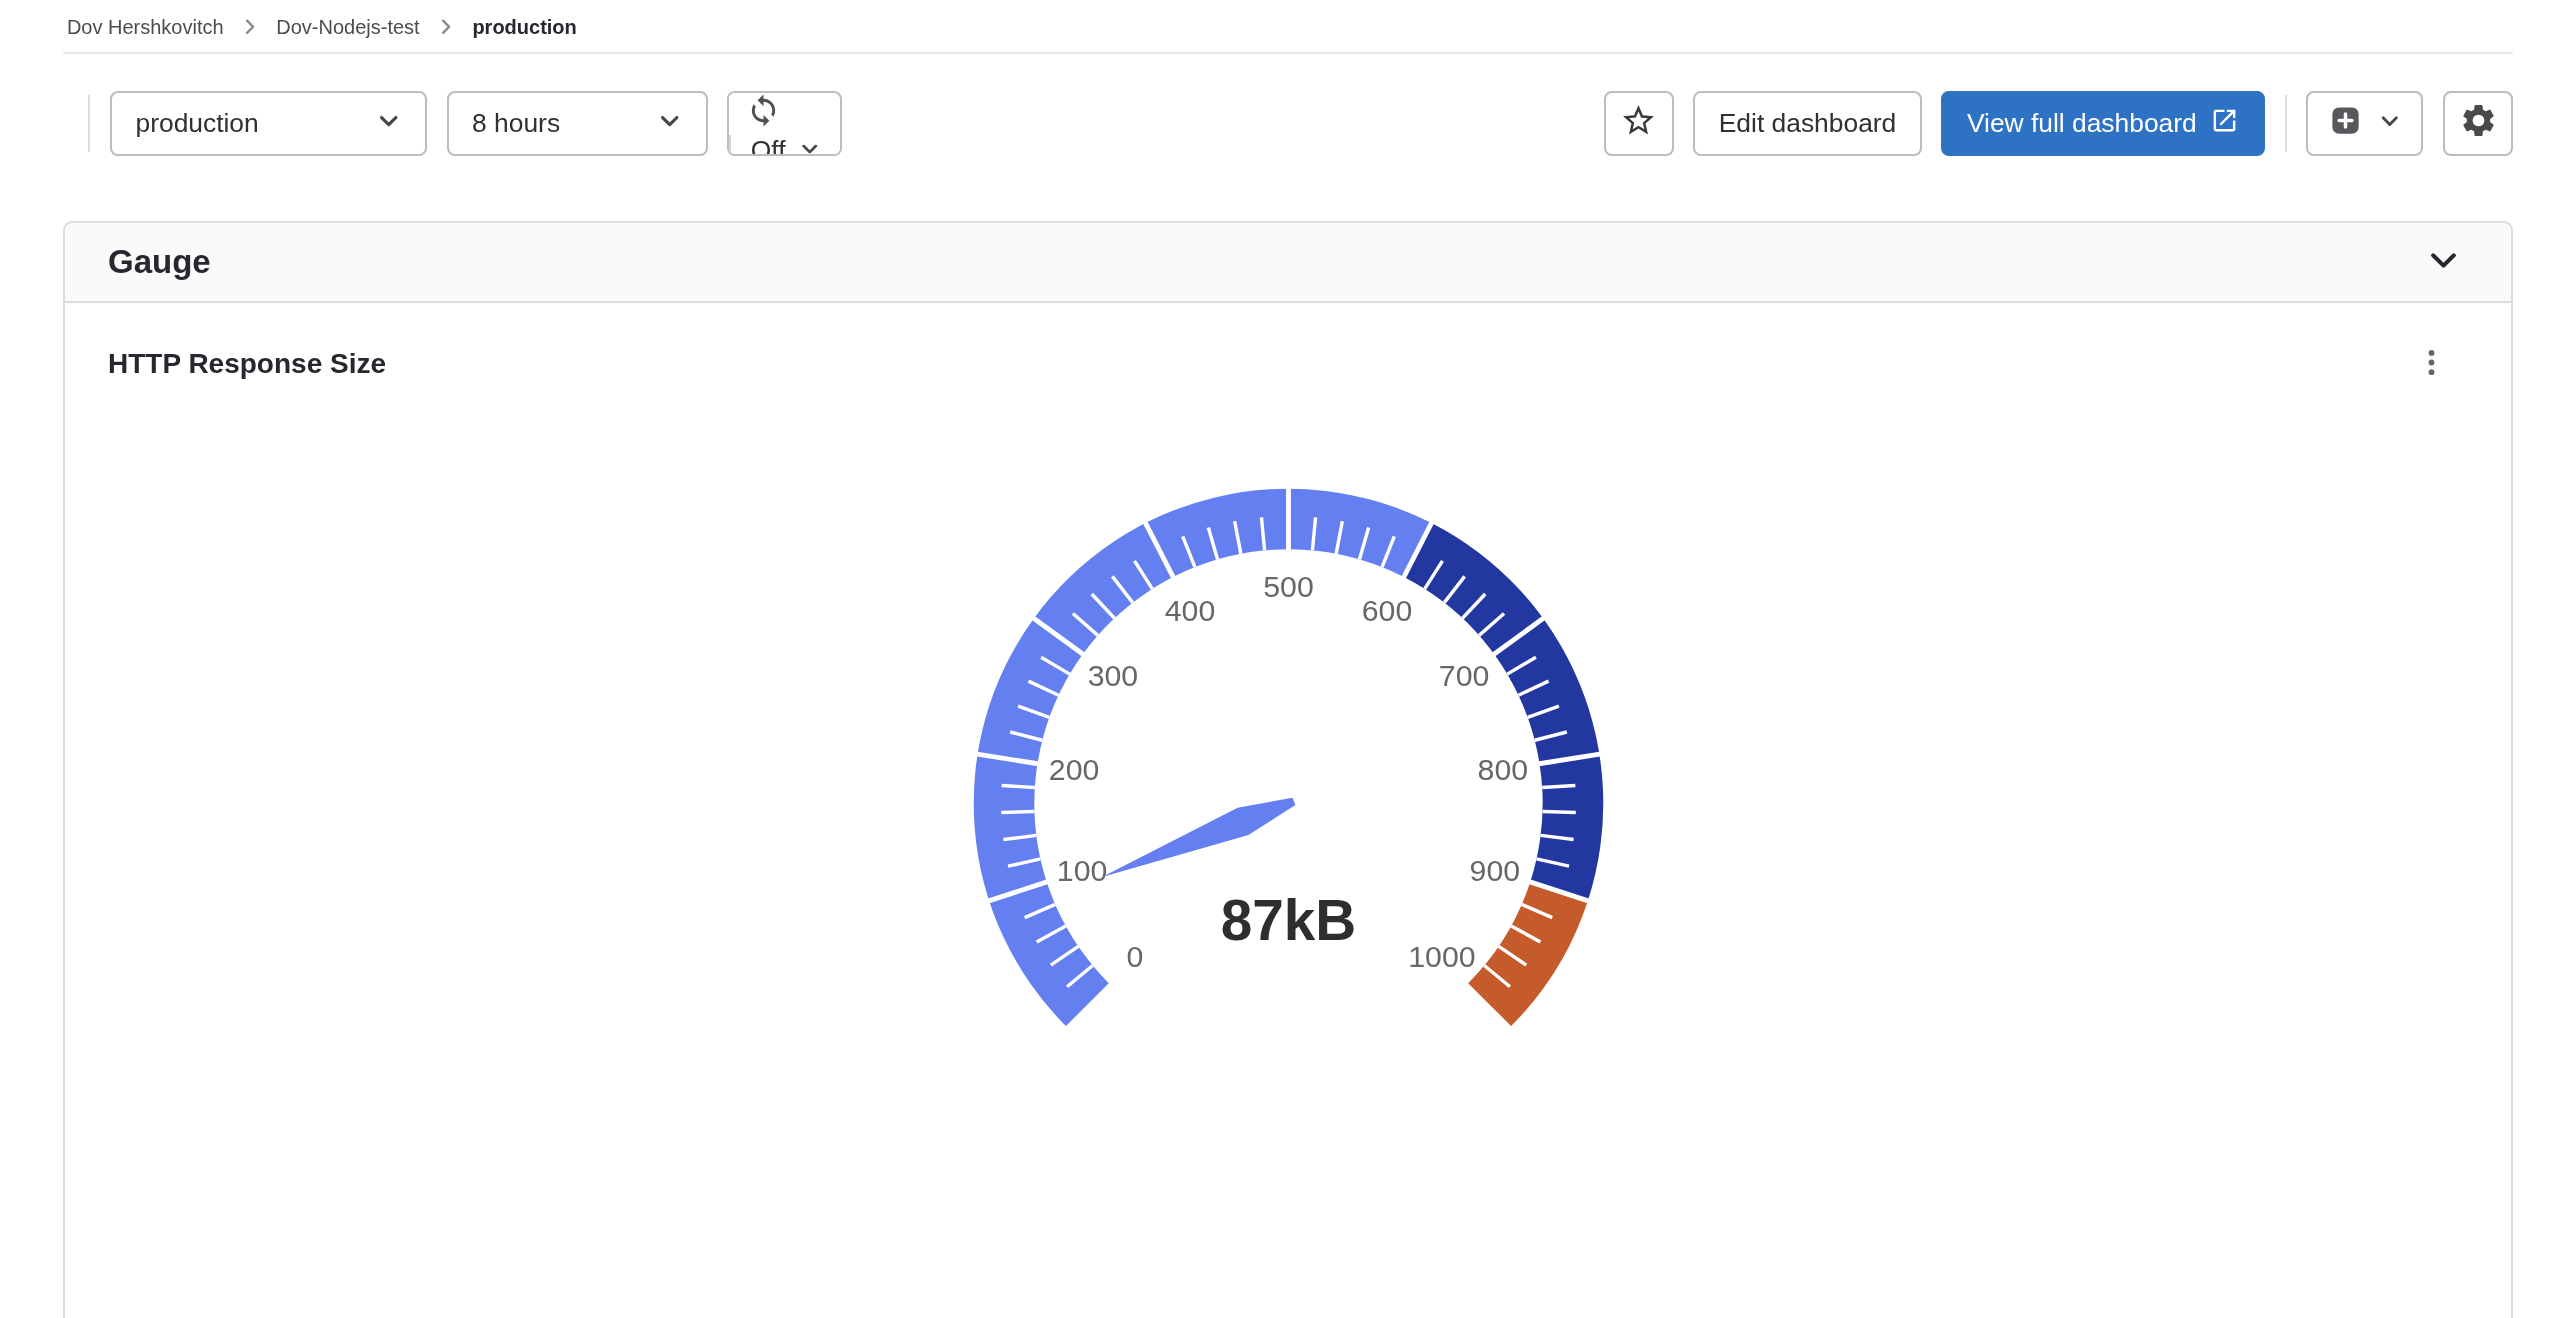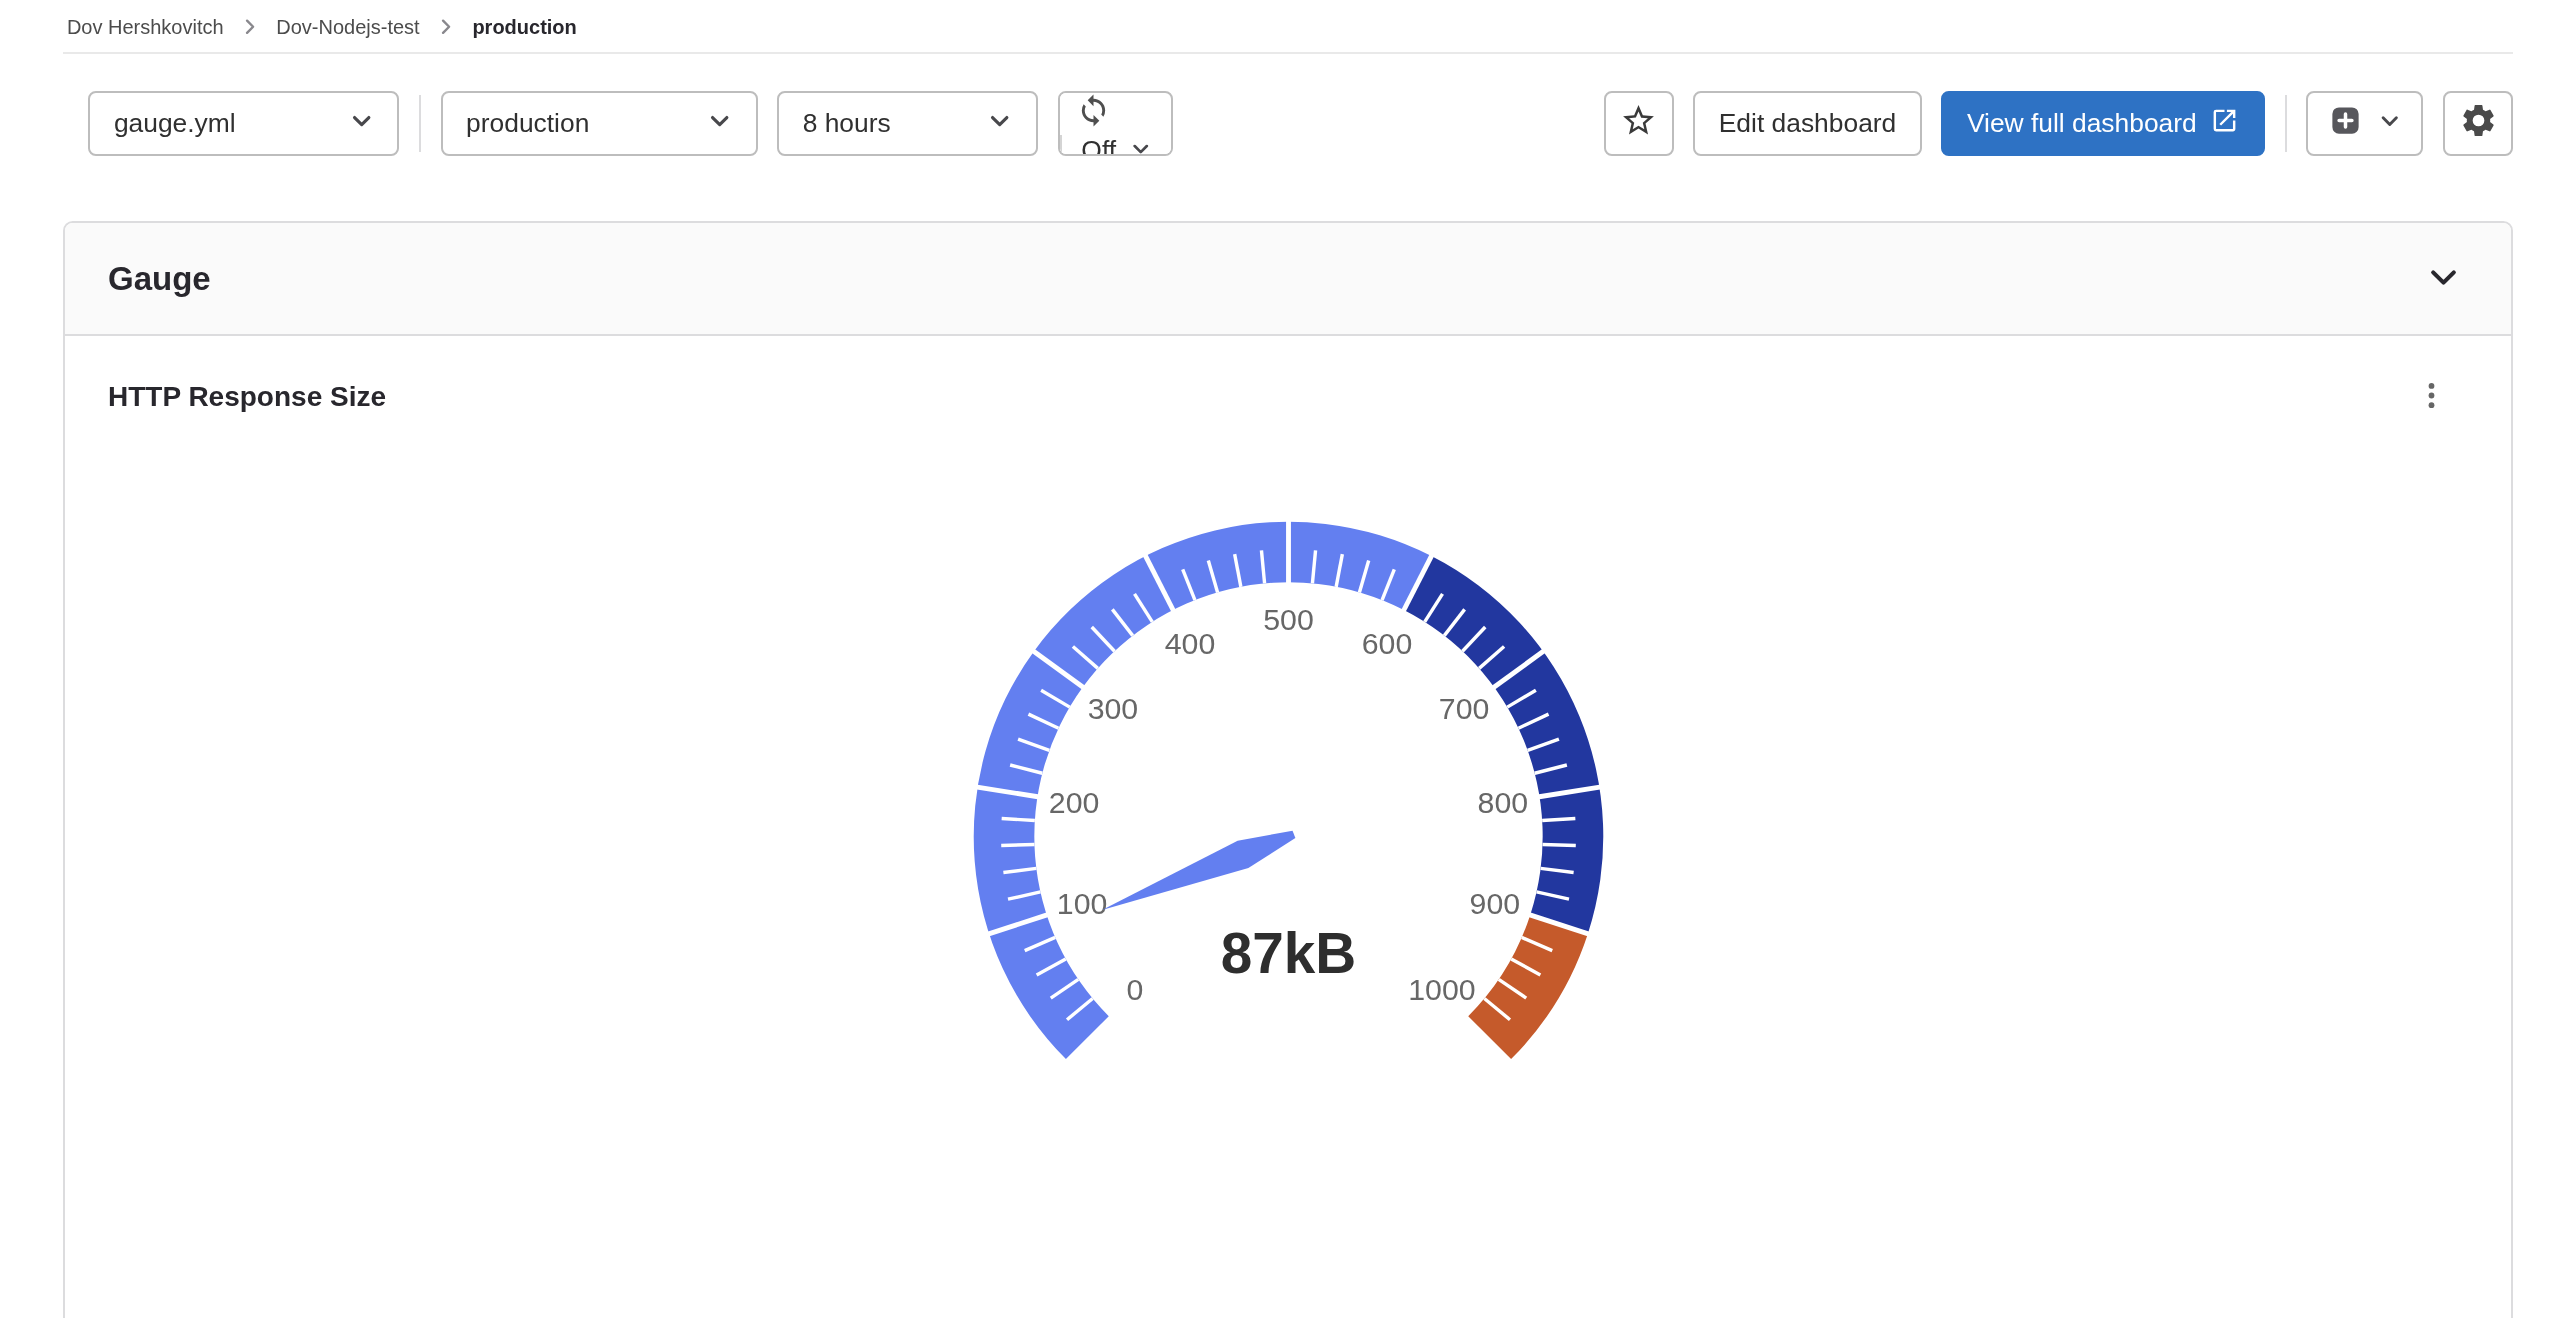--- a/index.html
+++ b/index.html
@@ -34,21 +34,21 @@
   .refresh-group .seg { border: none; border-radius: 0; height: 100%; }
   .seg-refresh { width: 68px; justify-content: center; padding: 0; }
   .seg-interval { border-left: 2px solid #d4d4d4 !important; padding: 0 19.6px; }
   .toolbar-right { margin-left: auto; display: flex; align-items: center; gap: 19.6px; }
   .icon-btn { width: 70px; justify-content: center; padding: 0; }
   .primary { background: #2e72c4; border-color: #2e72c4; color: #fff; text-align: right; }
   .dd-add { padding: 0 19.6px; gap: 15.6px; }
 
   
   .panel { margin-top: 65px; border: 2px solid #dcdcde; border-radius: 9.8px; overflow: hidden; }
-  .panel-header { height: 113px; background: #fafafa; border-bottom: 2px solid #dcdcde; display: flex; align-items: center; justify-content: space-between; padding: 0 43px; }
+  .panel-header { height: 80px; background: #fafafa; border-bottom: 2px solid #dcdcde; display: flex; align-items: center; justify-content: space-between; padding: 0 43px; }
   .panel-title { font-size: 33px; font-weight: 700; color: #28272d; }
   .collapse-btn, .kebab-btn { background: none; border: none; cursor: pointer; display: inline-flex; align-items: center; justify-content: center; padding: 7.8px; }
   .panel-body { background: #fff; height: 1131px; }
   .chart-header { display: flex; align-items: center; justify-content: space-between; padding: 35px 55px 0 43px; }
   .chart-title { font-size: 28px; font-weight: 700; color: #28272d; }
   .gauge-wrap { display: flex; justify-content: center; margin-top: 86px; }
 </style>
 </head>
 <body>
 
@@ -66,28 +66,20 @@
       <svg width="21.5" height="21.5" viewBox="0 0 16 16">
           <path d="M6 3.5 L10.5 8 L6 12.5" fill="none" stroke="#89888d" stroke-width="1.8" stroke-linecap="round" stroke-linejoin="round"></path>
         </svg>
     </span>
     <span class="crumb-current">production</span>
   </nav>
 
   <div class="page-divider"></div>
 
   <div class="toolbar">
-    <button class="btn dropdown dd-dashboard">
-      <span>gauge.yml</span>
-      <span>
-        <svg width="25.4" height="25.4" viewBox="0 0 16 16">
-            <path d="M3.5 6 L8 10.5 L12.5 6" fill="none" stroke="#48484c" stroke-width="2" stroke-linecap="round" stroke-linejoin="round"></path>
-          </svg>
-      </span>
-    </button>
 
     <div class="v-sep"></div>
 
     <button class="btn dropdown dd-environment">
       <span>production</span>
       <span>
         <svg width="25.4" height="25.4" viewBox="0 0 16 16">
             <path d="M3.5 6 L8 10.5 L12.5 6" fill="none" stroke="#48484c" stroke-width="2" stroke-linecap="round" stroke-linejoin="round"></path>
           </svg>
       </span>

